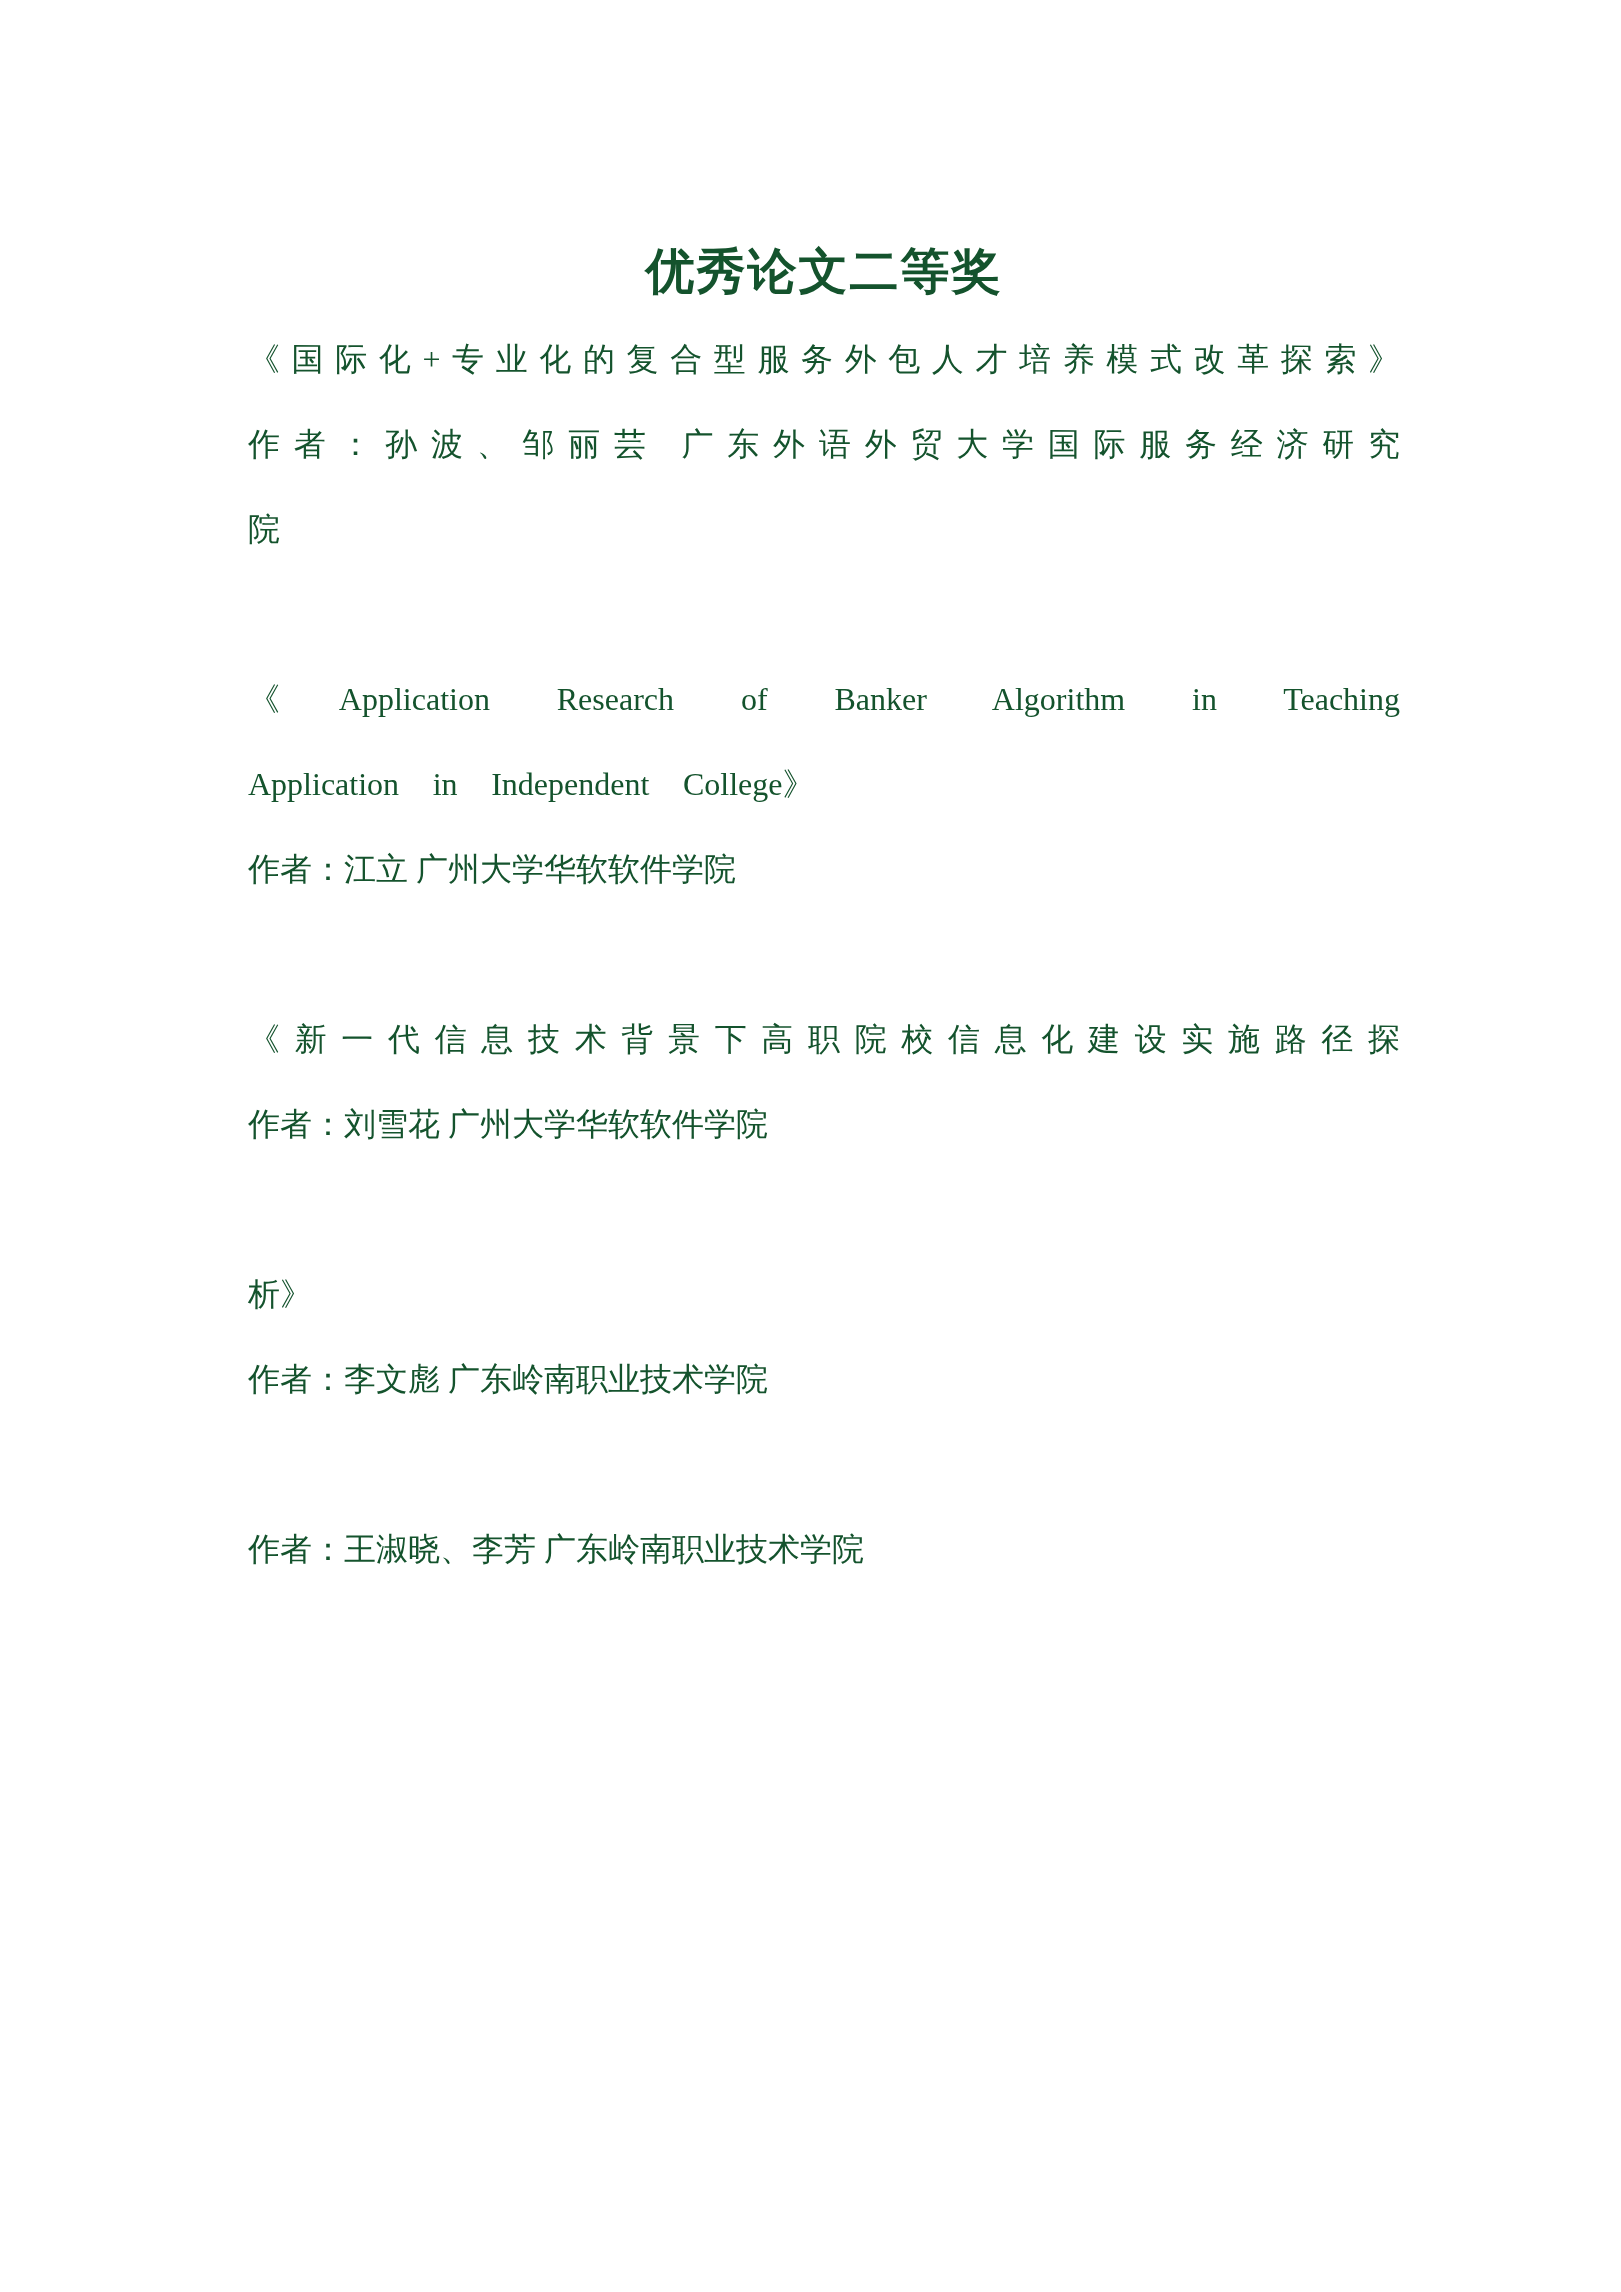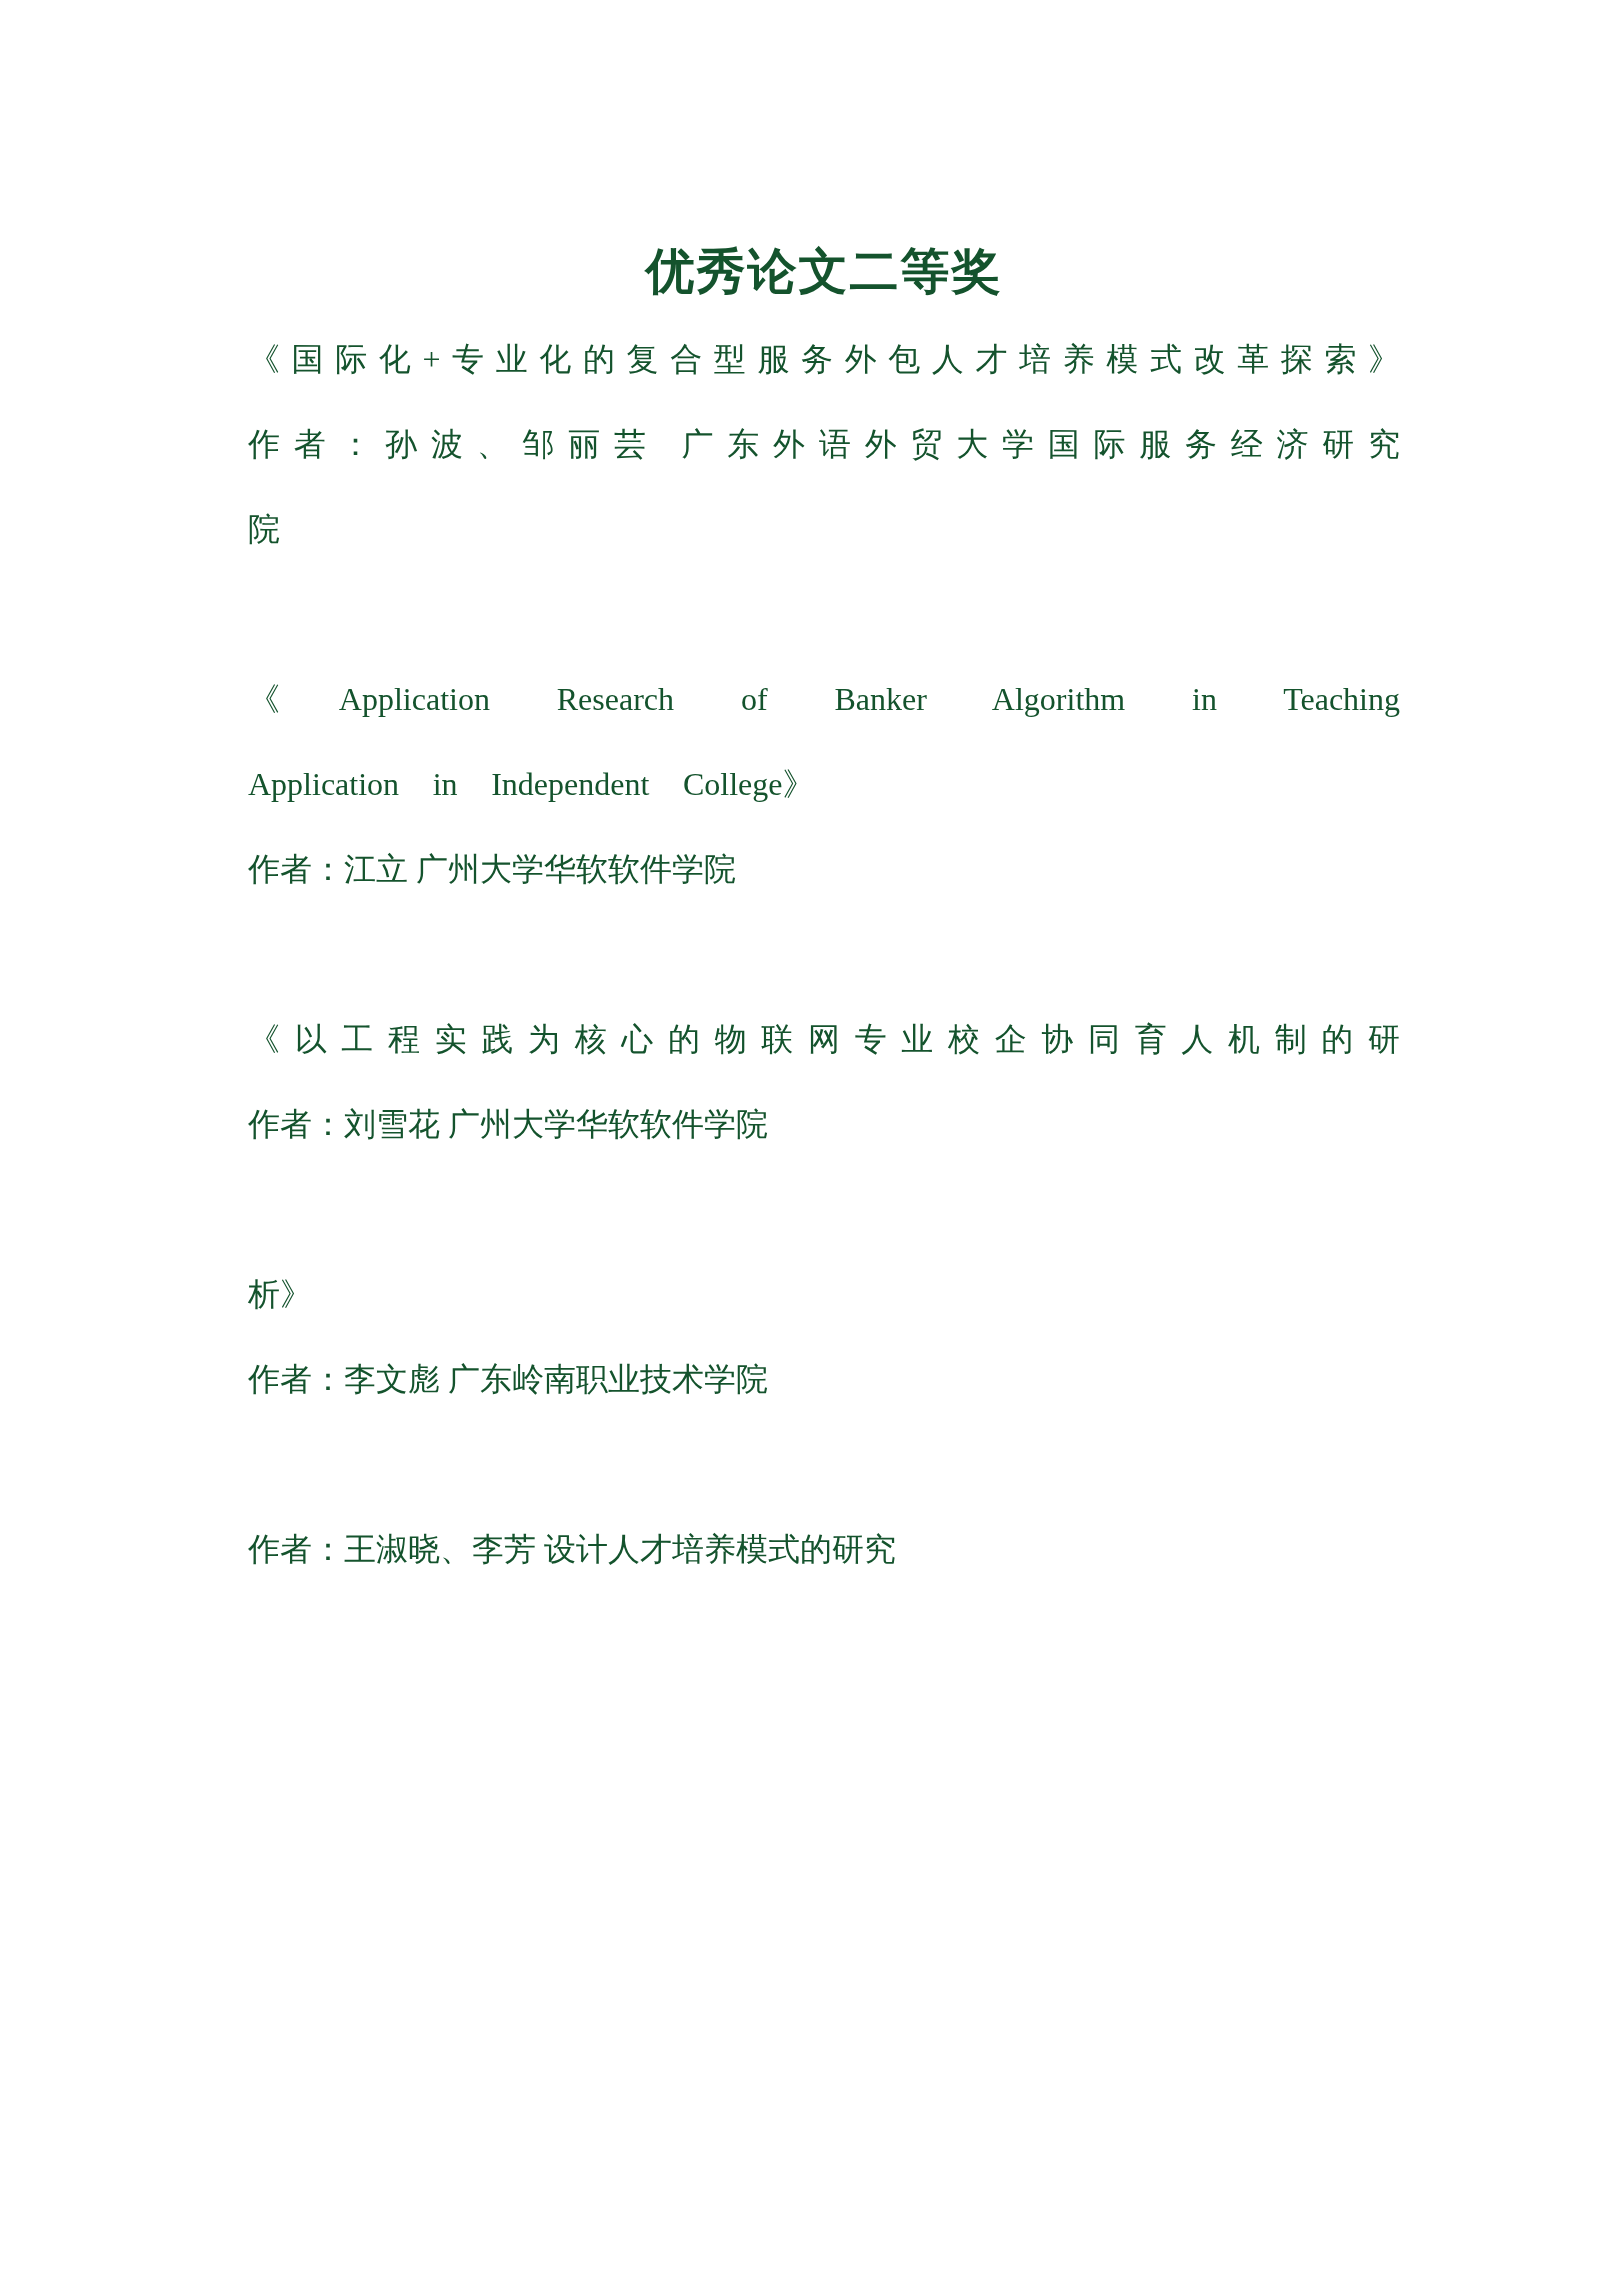--- a/index.html
+++ b/index.html
@@ -63,29 +63,29 @@
       <div class="entry">
         <div class="line fill">《Application Research of Banker Algorithm in Teaching</div>
         <div class="line wide-words">Application in Independent College》</div>
         <div class="line">作者：江立 广州大学华软软件学院</div>
       </div>
 
       <div class="entry">
       </div>
 
       <div class="entry">
-        <div class="line fill">《以工程实践为核心的物联网专业校企协同育人机制的研</div>
+        <div class="line fill">《新一代信息技术背景下高职院校信息化建设实施路径探</div>
         <div class="line">作者：刘雪花 广州大学华软软件学院</div>
       </div>
 
       <div class="entry">
         <div class="line">析》</div>
         <div class="line">作者：李文彪 广东岭南职业技术学院</div>
       </div>
 
       <div class="entry">
-        <div class="line">作者：王淑晓、李芳 设计人才培养模式的研究</div>
+        <div class="line">作者：王淑晓、李芳 广东岭南职业技术学院</div>
       </div>
 
     </div>
   </div>
 </div>
 
 
 </body></html>

